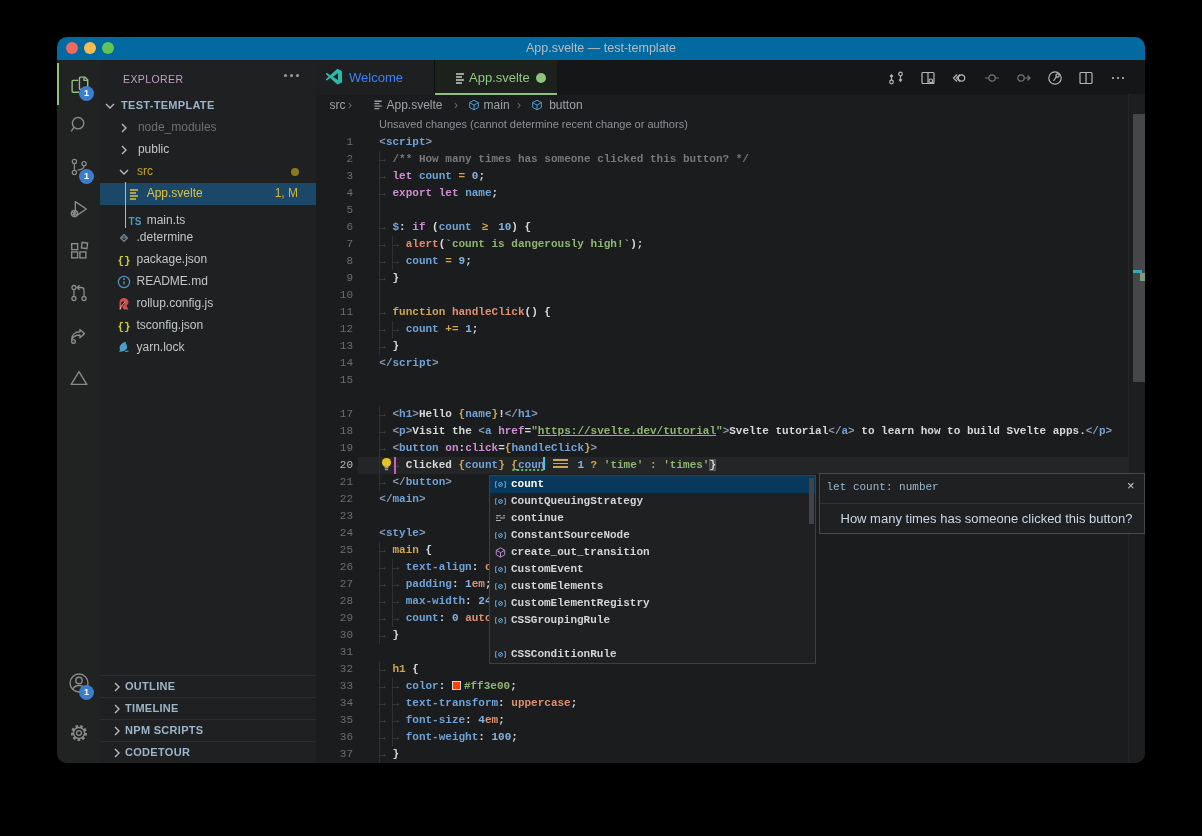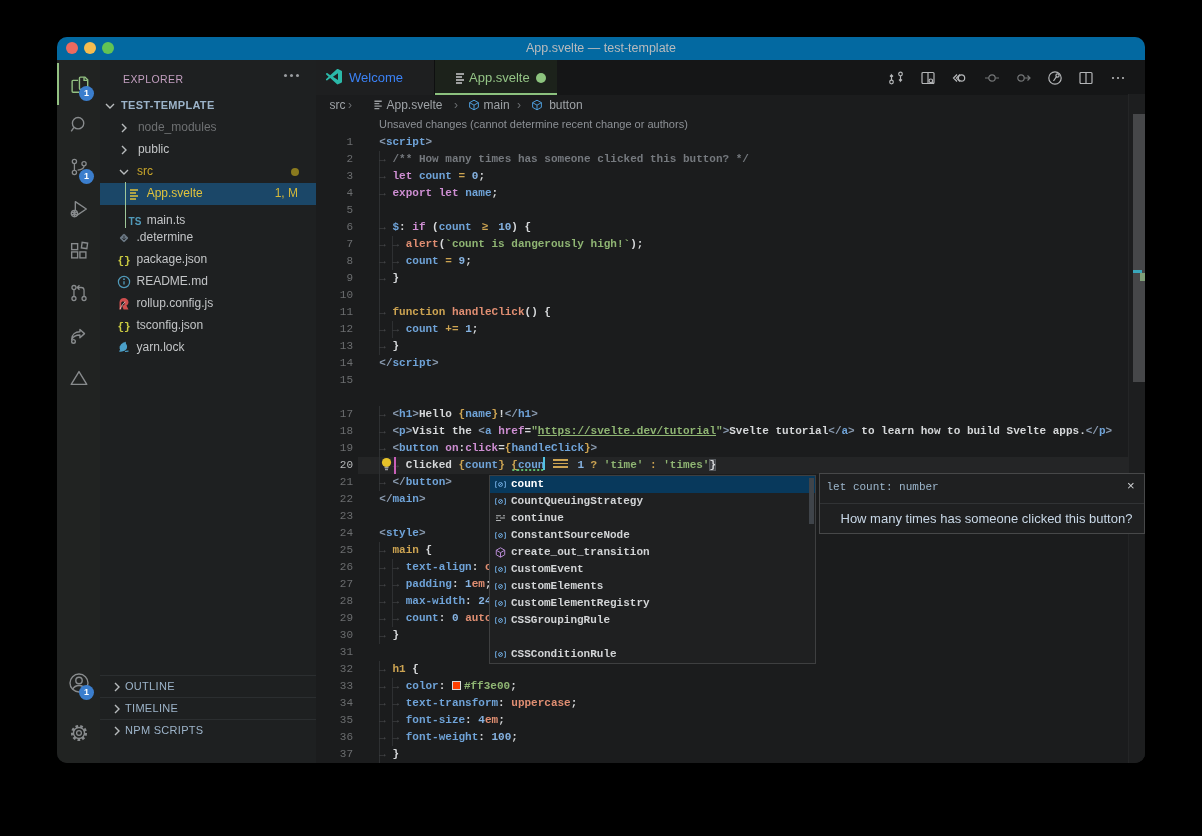--- a/index.html
+++ b/index.html
@@ -22,21 +22,21 @@
 .dim{color:#6e7072}
 .ysrc{color:#c9a62b}
 .yapp{color:#e0c23c}
 .chev{position:absolute;top:3px;width:16px;height:16px}
 .tic{width:16px;height:16px}
 .fic{position:absolute;top:3px;width:16px;height:16px}
 .dot{position:absolute;left:191px;top:7px;width:8px;height:8px;border-radius:50%;background:#8a7a1e}
 .mbadge{position:absolute;left:152px;top:3px;width:46px;text-align:right;color:#d4b83a;font-size:12px}
 .ig2{position:absolute;left:68px;top:145px;width:1px;height:46px;background:#9fc799}
 .panel{position:absolute;left:43px;width:216px;height:22px;border-top:1px solid #2b2e30;background:#1e2021}
-.pt{position:absolute;left:25px;top:4px;font-size:11px;font-weight:normal;color:#9db4ca;letter-spacing:.3px}
+.pt{position:absolute;left:25px;top:4px;font-size:11px;font-weight:bold;color:#9db4ca;letter-spacing:.3px}
 .ed{position:absolute;left:259px;top:23px;width:829px;height:703px;background:#1b1c1d}
 .tabbar{position:absolute;left:259px;top:23px;width:829px;height:35px;background:#151617}
 .tab1{position:absolute;left:259px;top:23px;width:119px;height:35px;background:#1e1f20;border-right:1px solid #0e0f10}
 .tab2{position:absolute;left:378px;top:23px;width:122px;height:35px;background:#1c221b}
 .tab2:after{content:"";position:absolute;left:0;bottom:0;width:122px;height:2px;background:#8cc17e}
 .tabico{position:absolute;left:10px;top:9px}
 .tabtx1{position:absolute;left:33px;top:10px;font-size:13px;color:#3b82f6}
 .t2lines{position:absolute;left:18px;top:10px}
 .tabtx2{position:absolute;left:34px;top:10px;font-size:13px;color:#94c586}
 .dirty{position:absolute;left:101px;top:13px;width:10px;height:10px;border-radius:50%;background:#8cc47e}
@@ -283,20 +283,26 @@
           <path d="M6 4l4 4-4 4" stroke="#b8bbbd" stroke-width="1.4" fill="none"></path>
         </svg></span>
       <span class="pt">TIMELINE</span>
     </div>
 <div class="panel" style="top:682px">
       <span class="chev" style="left:9px;top:3px"><svg class="tic" viewBox="0 0 16 16">
           <path d="M6 4l4 4-4 4" stroke="#b8bbbd" stroke-width="1.4" fill="none"></path>
         </svg></span>
       <span class="pt">NPM SCRIPTS</span>
     </div>
+<div class="panel" style="top:704px">
+      <span class="chev" style="left:9px;top:3px"><svg class="tic" viewBox="0 0 16 16">
+          <path d="M6 4l4 4-4 4" stroke="#b8bbbd" stroke-width="1.4" fill="none"></path>
+        </svg></span>
+      <span class="pt">CODETOUR</span>
+    </div>
   <div class="ed"></div>
   <div class="tabbar">
       <div class="ti" style="left:572px"><svg viewBox="0 0 16 16" width="16" height="16">
           <g fill="none" stroke="#b4b6b8" stroke-width="1.2">
             <circle cx="3.5" cy="12" r="1.8"></circle>
             <circle cx="12.5" cy="4" r="1.8"></circle>
             <path d="M3.5 10V5l1.5 1.5M3.5 5L2 6.5M12.5 6v5l1.5-1.5M12.5 11L11 9.5"></path>
           </g>
         </svg></div>
       <div class="ti" style="left:604px"><svg viewBox="0 0 16 16" width="16" height="16">

